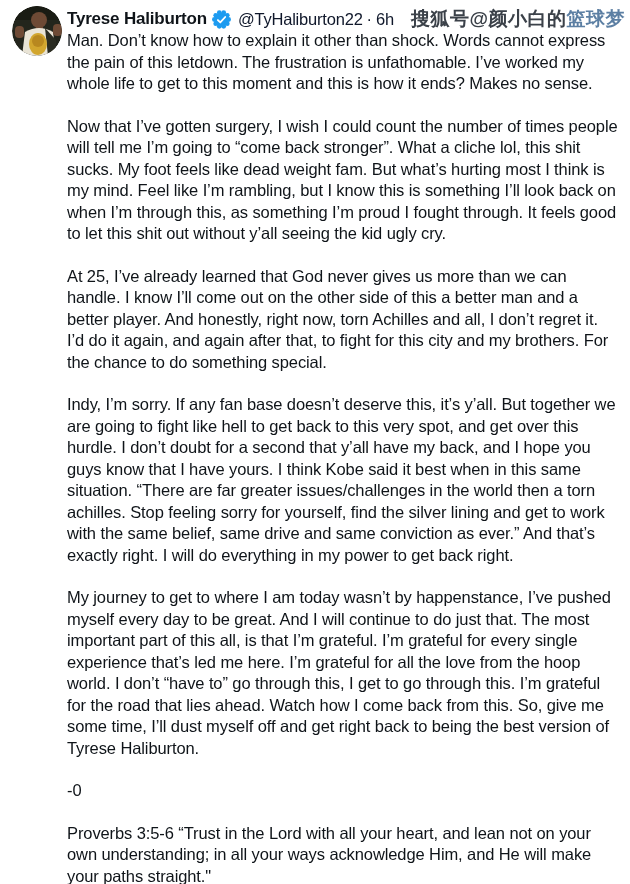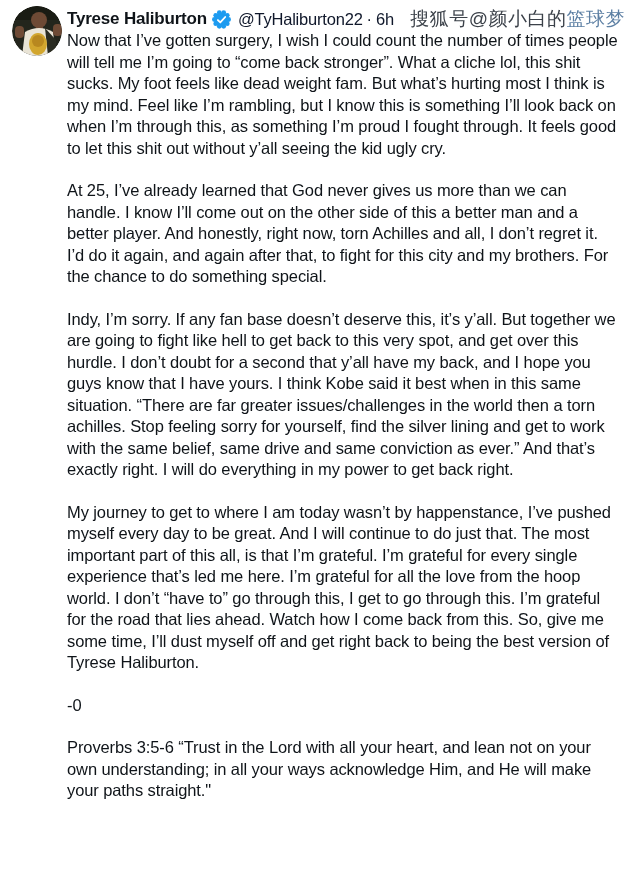--- a/index.html
+++ b/index.html
@@ -68,21 +68,21 @@
   }
   .tweet-body p {
     margin: 0 0 21px 0;
   }
   .tweet-body p:last-child { margin-bottom: 0; }
   .watermark {
     position: absolute;
     top: 6px;
     right: 5px;
     font-size: 19px;
-    font-weight: 400;
+    font-weight: 700;
     letter-spacing: 0.5px;
     color: #3b4149;
     text-shadow:
       -1px -1px 0 #ffffff, 1px -1px 0 #ffffff,
       -1px  1px 0 #ffffff, 1px  1px 0 #ffffff,
       -1px  0   0 #ffffff, 1px  0   0 #ffffff,
        0   -1px 0 #ffffff, 0    1px 0 #ffffff;
     white-space: nowrap;
     pointer-events: none;
   }
@@ -136,20 +136,21 @@
           <circle cx="17.63" cy="6.18" r="2.8"></circle>
         </g>
         <path d="M6.8 11.6 L9.6 14.4 L15.3 8.1" fill="none" stroke="#ffffff" stroke-width="2.1" stroke-linecap="round" stroke-linejoin="round"></path>
       </svg>
       <span class="author-handle">@TyHaliburton22</span>
       <span class="dot-sep">·</span>
       <span class="timestamp">6h</span>
     </div>
 
     <div class="tweet-body">
+      <p>Man. Don’t know how to explain it other than shock. Words cannot express the pain of this letdown. The frustration is unfathomable. I’ve worked my whole life to get to this moment and this is how it ends? Makes no sense.</p>
       <p>Now that I’ve gotten surgery, I wish I could count the number of times people will tell me I’m going to “come back stronger”. What a cliche lol, this shit sucks. My foot feels like dead weight fam. But what’s hurting most I think is my mind. Feel like I’m rambling, but I know this is something I’ll look back on when I’m through this, as something I’m proud I fought through. It feels good to let this shit out without y’all seeing the kid ugly cry.</p>
       <p>At 25, I’ve already learned that God never gives us more than we can handle. I know I’ll come out on the other side of this a better man and a better player. And honestly, right now, torn Achilles and all, I don’t regret it. I’d do it again, and again after that, to fight for this city and my brothers. For the chance to do something special.</p>
       <p>Indy, I’m sorry. If any fan base doesn’t deserve this, it’s y’all. But together we are going to fight like hell to get back to this very spot, and get over this hurdle. I don’t doubt for a second that y’all have my back, and I hope you guys know that I have yours. I think Kobe said it best when in this same situation. “There are far greater issues/challenges in the world then a torn achilles. Stop feeling sorry for yourself, find the silver lining and get to work with the same belief, same drive and same conviction as ever.” And that’s exactly right. I will do everything in my power to get back right.</p>
       <p>My journey to get to where I am today wasn’t by happenstance, I’ve pushed myself every day to be great. And I will continue to do just that. The most important part of this all, is that I’m grateful. I’m grateful for every single experience that’s led me here. I’m grateful for all the love from the hoop world. I don’t “have to” go through this, I get to go through this. I’m grateful for the road that lies ahead. Watch how I come back from this. So, give me some time, I’ll dust myself off and get right back to being the best version of Tyrese Haliburton.</p>
       <p>-0</p>
       <p>Proverbs 3:5-6 “Trust in the Lord with all your heart, and lean not on your own understanding; in all your ways acknowledge Him, and He will make your paths straight."</p>
     </div>
 
   </div>
 </div>

